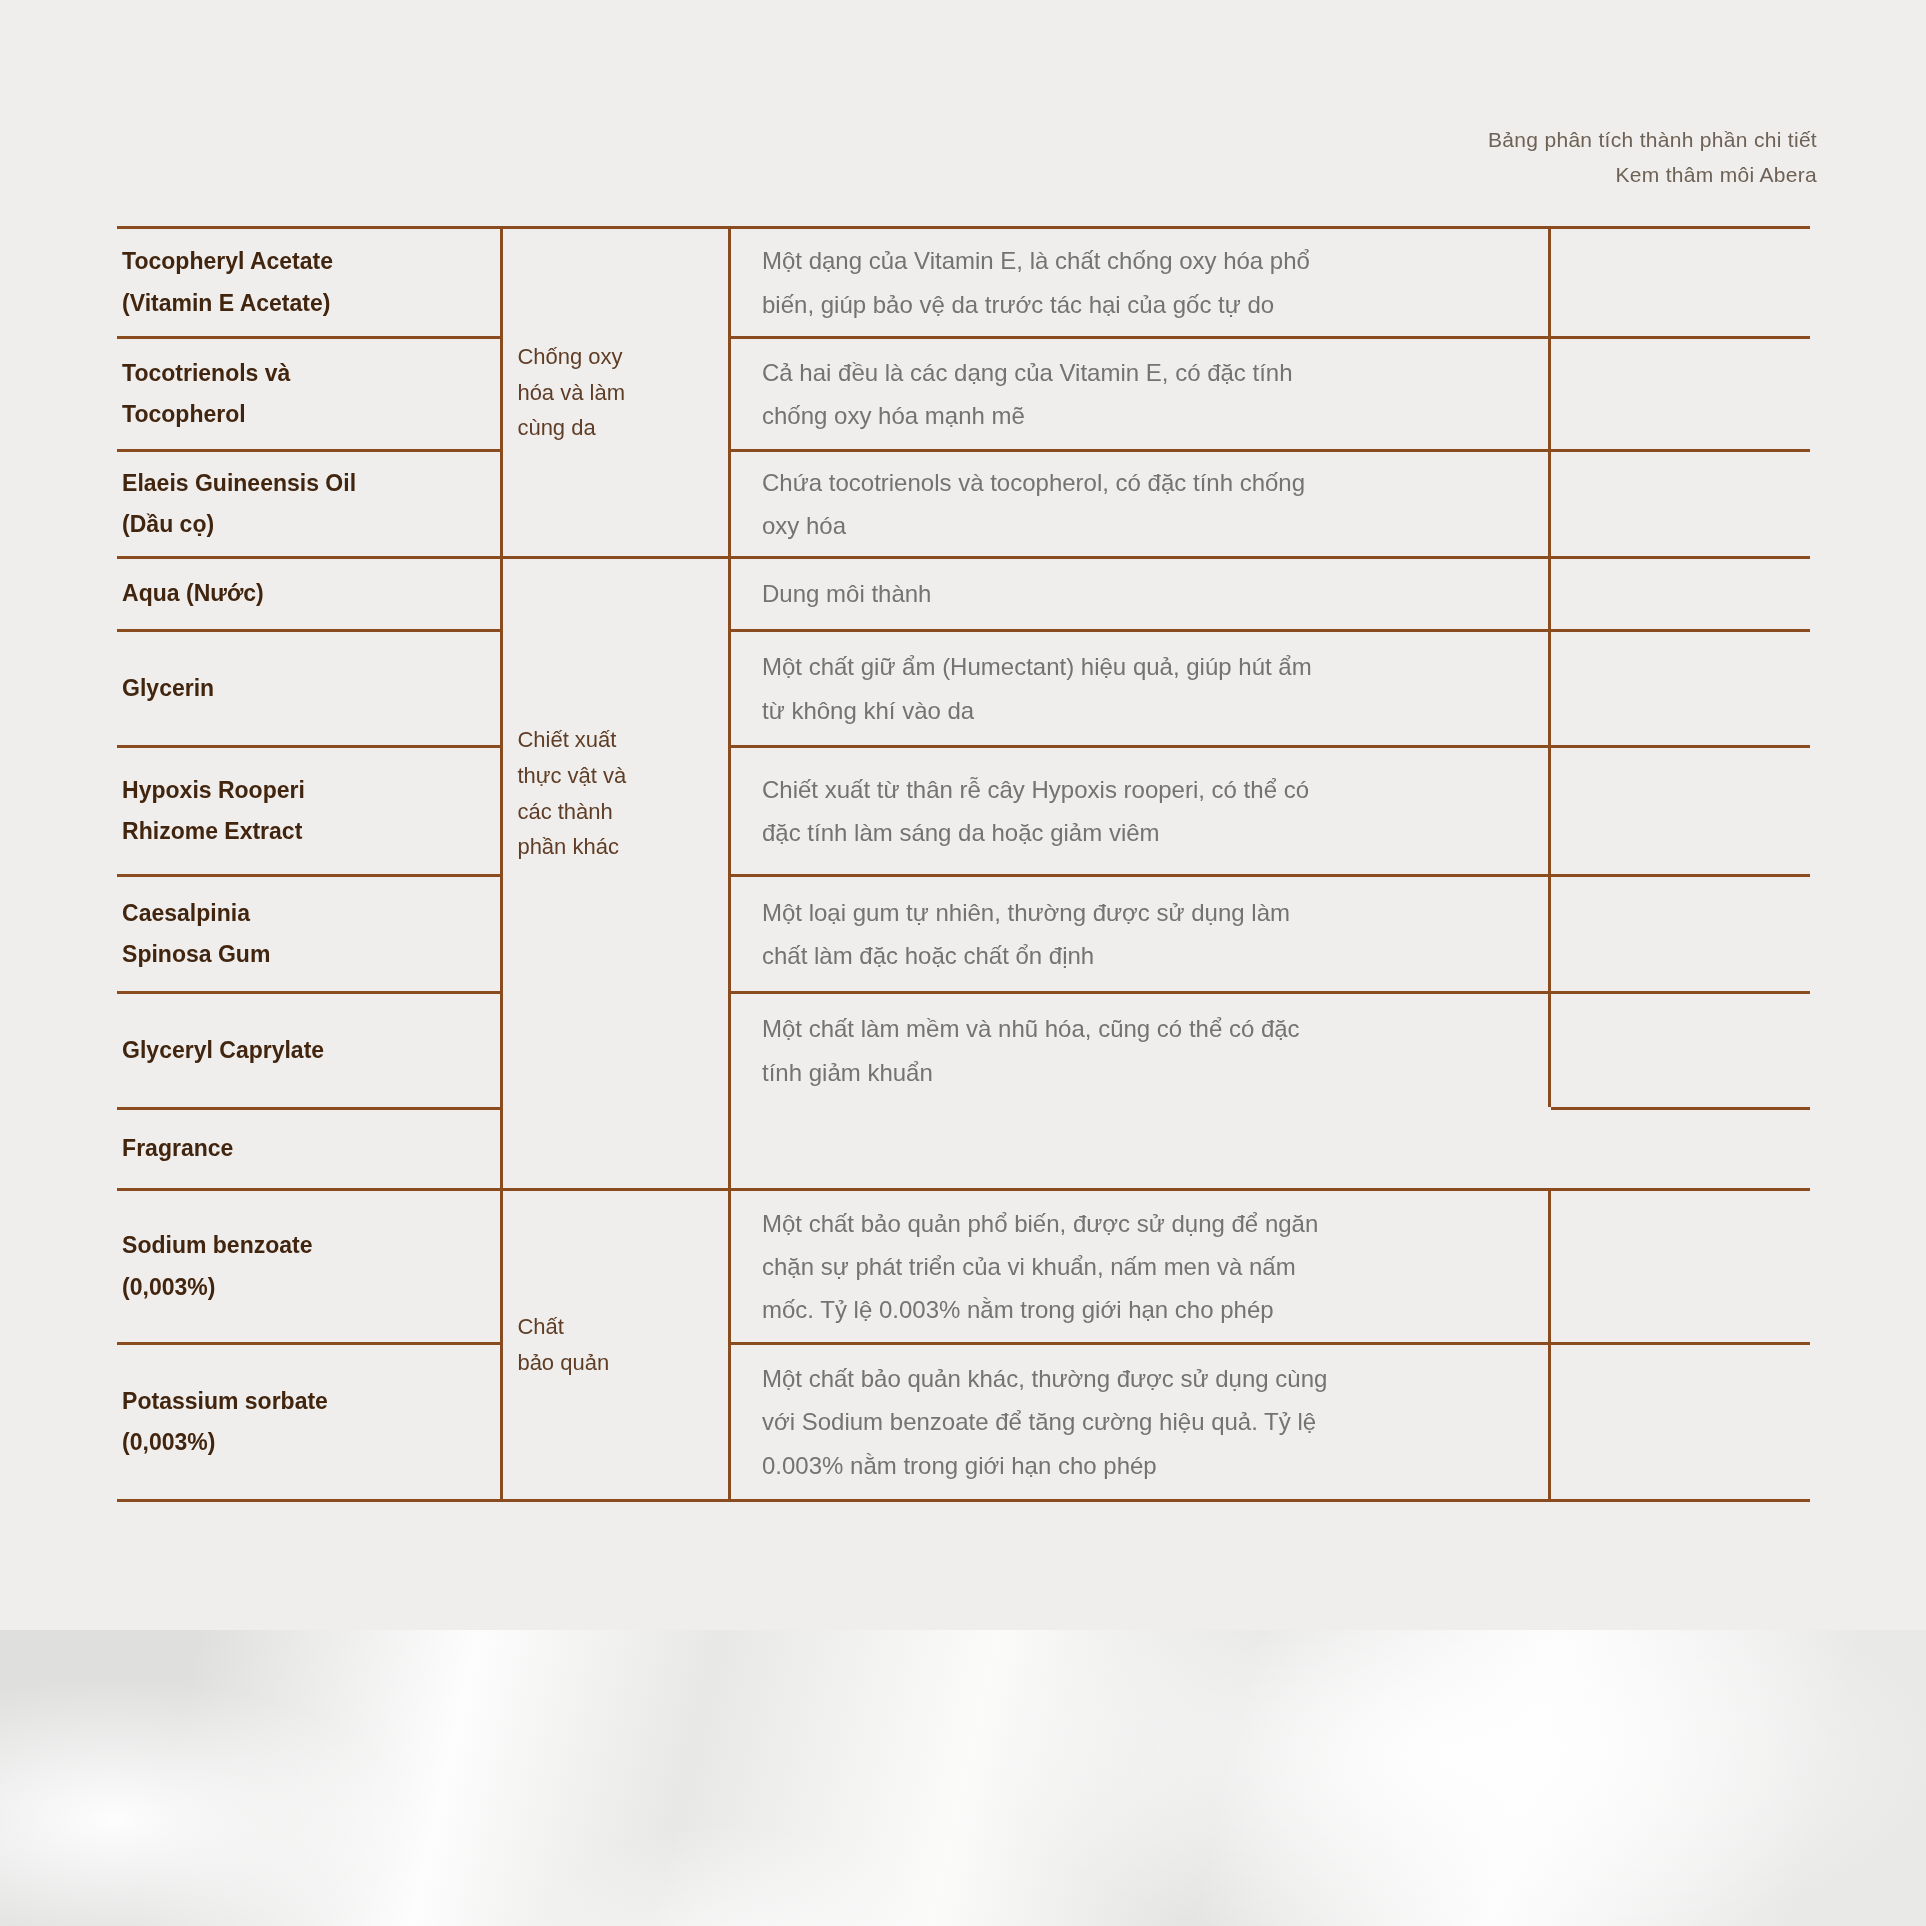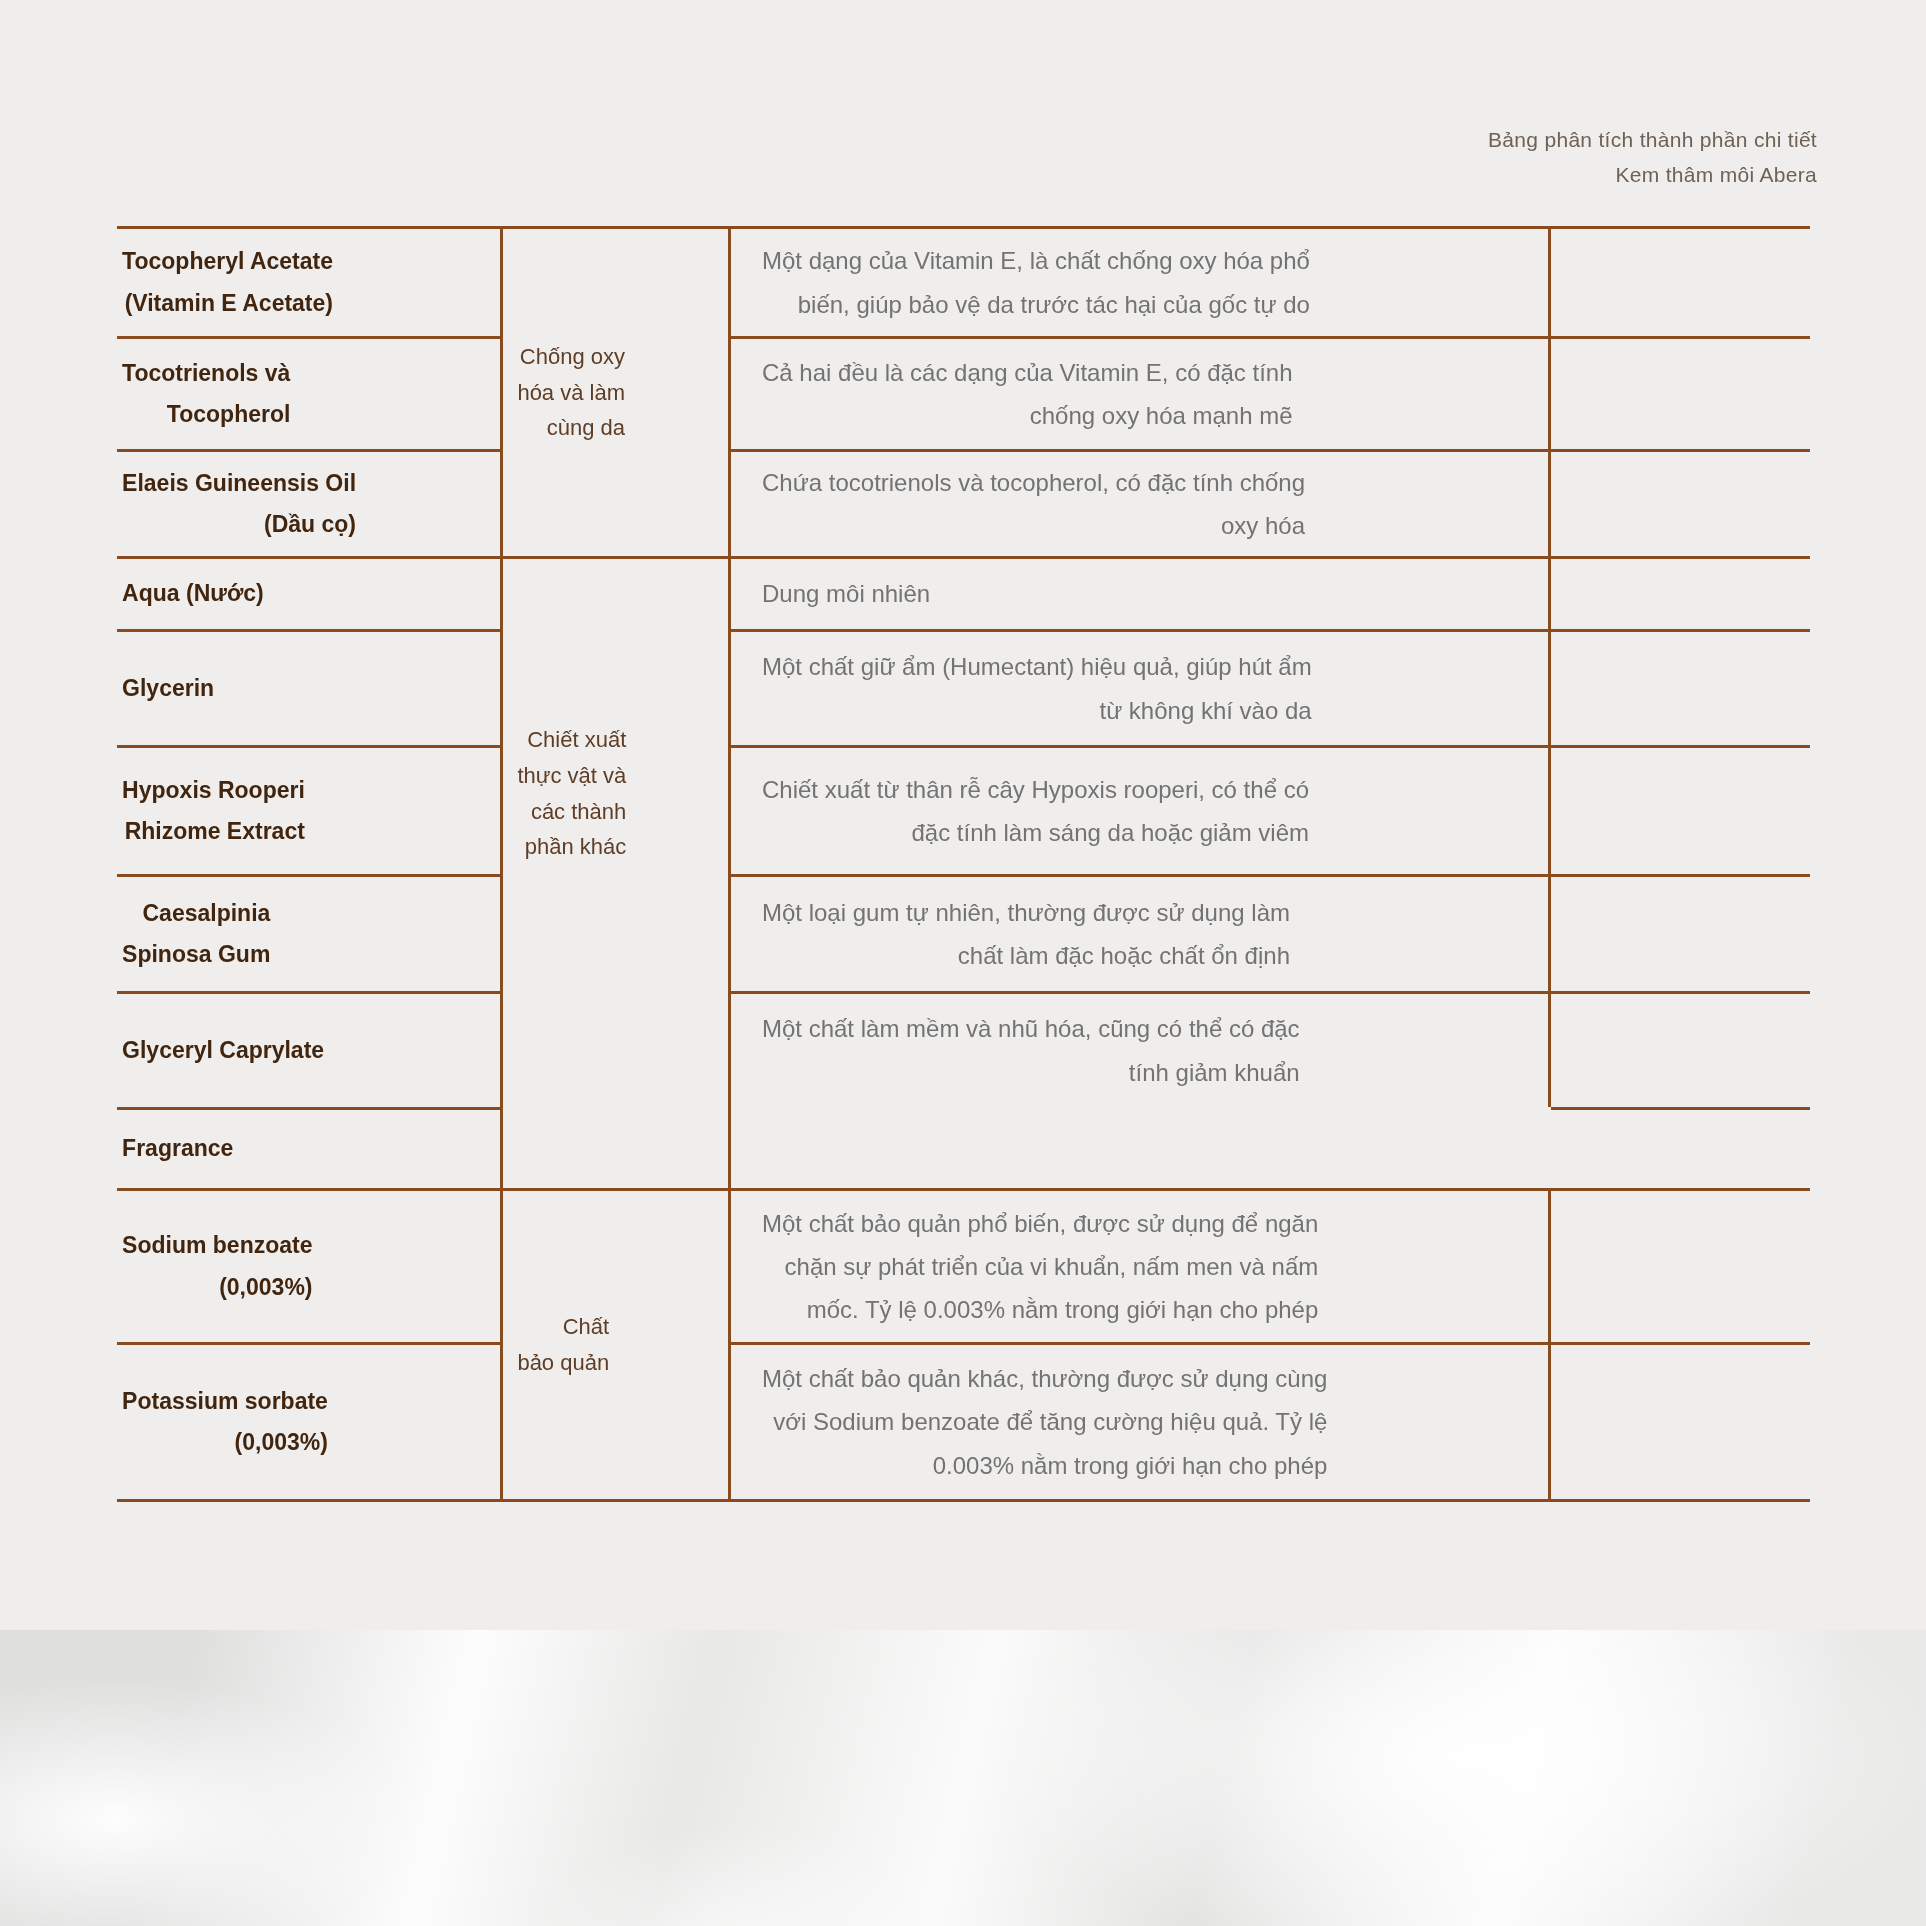--- a/index.html
+++ b/index.html
@@ -23,21 +23,20 @@
   .tbl{
     position:absolute;left:117px;top:206px;width:1692px;height:1274px;
     display:grid;
     grid-template-columns:386px 228px 820px 259px;
     grid-template-rows:110px 113px 107px 73px 116px 129px 117px 116px 81px 154px 160px;
   }
   .cell{
     box-sizing:border-box;
     display:flex;align-items:center;
     overflow:visible;
-    text-align:right;
   }
   .bt{border-top:3.1px solid #8a4b1e;}
   .bb{border-bottom:3.1px solid #8a4b1e;}
   .vr{border-right:3.1px solid #8a4b1e;}
 
   .ing{
     padding:5.1px 13px 5.1px 5.1px;
     font-weight:700;font-size:23px;line-height:1.8;
     color:#42250f;white-space:pre-line;
   }
@@ -102,21 +101,21 @@
 (Dầu cọ)</span></div>
     <div class="cell desc vr bt" style="grid-area:3/3"><span>Chứa tocotrienols và tocopherol, có đặc tính chống
 oxy hóa</span></div>
     <div class="cell bt" style="grid-area:3/4"></div>
 
     <div class="cell ing vr bt" style="grid-area:4/1"><span>Aqua (Nước)</span></div>
     <div class="cell cat vr bt" style="grid-area:4/2/10/3"><span class="up155">Chiết xuất
 thực vật và
 các thành
 phần khác</span></div>
-    <div class="cell desc vr bt" style="grid-area:4/3"><span>Dung môi nhiên</span></div>
+    <div class="cell desc vr bt" style="grid-area:4/3"><span>Dung môi thành</span></div>
     <div class="cell bt" style="grid-area:4/4"></div>
 
     <div class="cell ing vr bt" style="grid-area:5/1"><span>Glycerin</span></div>
     <div class="cell desc vr bt" style="grid-area:5/3"><span>Một chất giữ ẩm (Humectant) hiệu quả, giúp hút ẩm
 từ không khí vào da</span></div>
     <div class="cell bt" style="grid-area:5/4"></div>
 
     <div class="cell ing vr bt" style="grid-area:6/1"><span>Hypoxis Rooperi
 Rhizome Extract</span></div>
     <div class="cell desc vr bt" style="grid-area:6/3"><span>Chiết xuất từ thân rễ cây Hypoxis rooperi, có thể có

